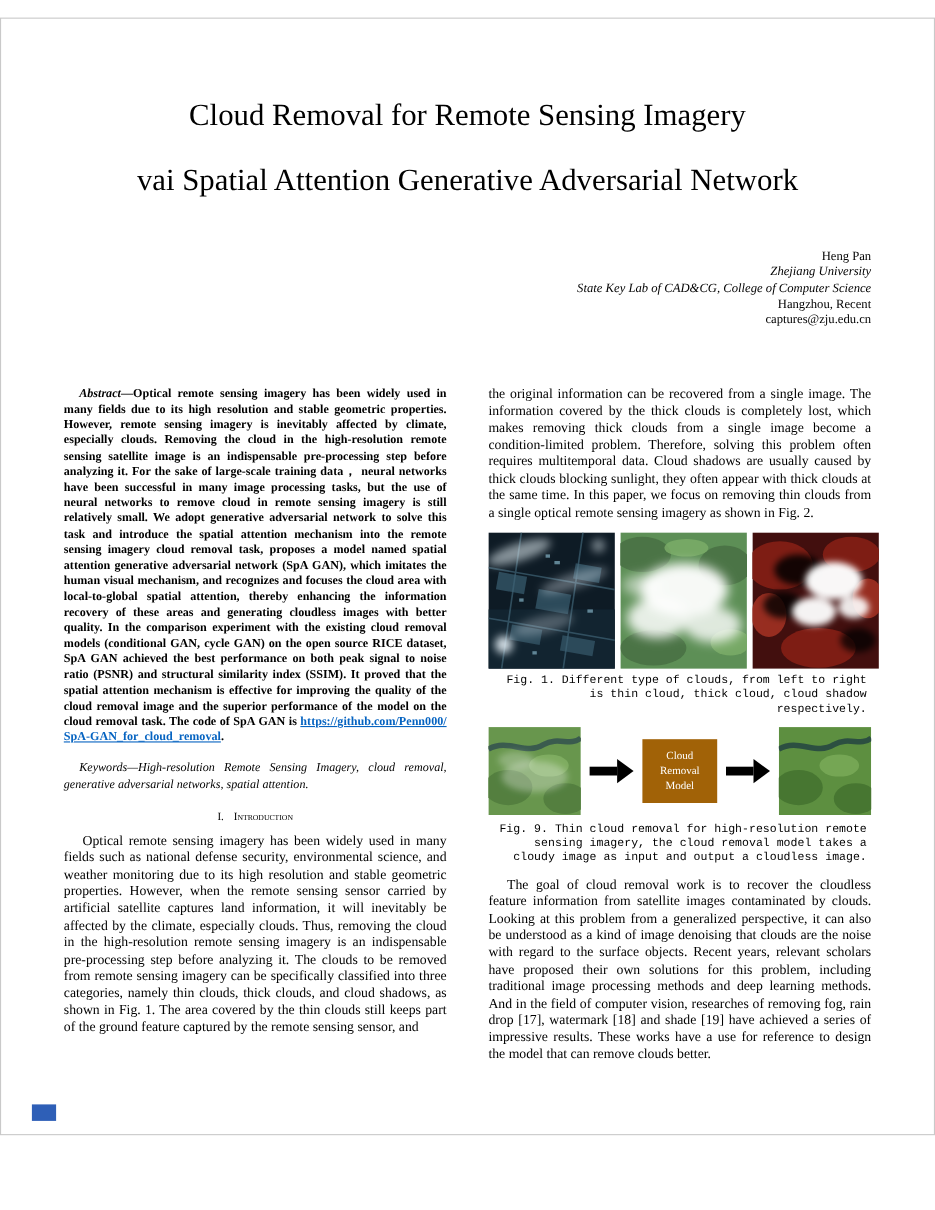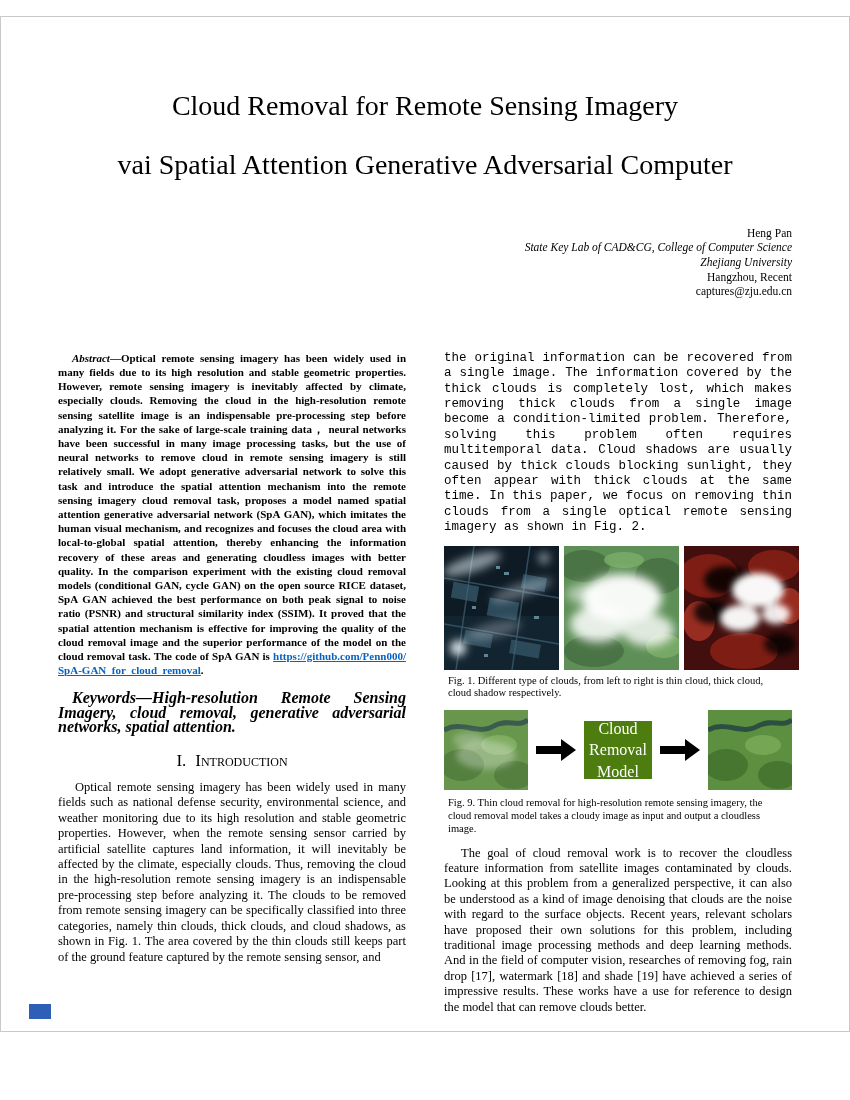--- a/index.html
+++ b/index.html
@@ -25,61 +25,61 @@
   .col { flex: 1; min-width: 0; }
 
   .abstract {
     font-weight: bold; font-size: 11px; line-height: 14.2px;
     text-align: justify; text-indent: 14px;
   }
   .abstract .abs-label { font-style: italic; }
   .abstract a.link { color: #0563C1; text-decoration: underline; cursor: pointer; word-break: break-all; }
 
   .keywords {
-    font-weight: bold; font-style: italic; font-size: 16px; line-height: 14.2px;
+    font-weight: normal; font-style: italic; font-size: 11px; line-height: 14.2px;
     text-align: justify; text-indent: 14px; margin-top: 14px;
   }
 
-  .section-heading { text-align: center; font-size: 17px; margin: 17px 0 9px; }
+  .section-heading { text-align: center; font-size: 10px; margin: 17px 0 9px; }
   .section-heading .num { margin-right: 9px; }
   .section-heading .sc { font-variant: small-caps; }
 
   .body-para { font-size: 12.5px; line-height: 15.4px; text-align: justify; text-indent: 17px; }
-  .no-indent { text-indent: 0; font-family: Liberation Mono, monospace; }
+  .no-indent { text-indent: 0; }
 
   .fig1-row { display: flex; gap: 5px; margin: 10px 0 5px; }
   .fig1-row svg { display: block; flex: 0 0 auto; }
 
-  .fig-caption { font-size: 10.5px; line-height: 12.8px; text-align: left; margin: 2px 4px 10px; }
+  .fig-caption { font-size: 10.5px; line-height: 12.8px; text-align: right; margin: 2px 4px 10px; font-family: Liberation Mono, monospace; }
 
   .fig2-row { display: flex; align-items: center; justify-content: space-between; margin: 8px 0 7px; }
   .fig2-row svg { display: block; flex: 0 0 auto; }
   .model-box {
-    width: 68px; height: 58px; background: #4d7c0f; color: #fff;
+    width: 68px; height: 58px; background: #a16207; color: #fff;
     display: flex; align-items: center; justify-content: center;
-    text-align: center; font-size: 16px; line-height: 1.35; padding: 4px;
+    text-align: center; font-size: 10px; line-height: 1.35; padding: 4px;
     flex: 0 0 auto;
   }
 
   .artifact { position: absolute; left: 28px; bottom: 12px; width: 22px; height: 15px; background: #2e5fb7; }
 </style>
 </head>
 <body>
 
 <div class="page">
 
   <h1 class="paper-title">
     <span class="line line1">Cloud Removal for Remote Sensing Imagery</span>
-    <span class="line">vai Spatial Attention Generative Adversarial Computer</span>
+    <span class="line">vai Spatial Attention Generative Adversarial Network</span>
   </h1>
 
   <div class="authors">
     <div>Heng Pan</div>
+    <div class="it">Zhejiang University</div>
     <div class="it">State Key Lab of CAD&amp;CG, College of Computer Science</div>
-    <div class="it">Zhejiang University</div>
     <div>Hangzhou, Recent</div>
     <div>captures@zju.edu.cn</div>
   </div>
 
   <div class="cols">
 
     <div class="col">
       <p class="abstract"><span class="abs-label">Abstract</span><span>—</span><span>Optical remote sensing imagery has been widely used in many fields due to its high resolution and stable geometric properties. However, remote sensing imagery is inevitably affected by climate, especially clouds. Removing the cloud in the high-resolution remote sensing satellite image is an indispensable pre-processing step before analyzing it. For the sake of large-scale training data， neural networks have been successful in many image processing tasks, but the use of neural networks to remove cloud in remote sensing imagery is still relatively small. We adopt generative adversarial network to solve this task and introduce the spatial attention mechanism into the remote sensing imagery cloud removal task, proposes a model named spatial attention generative adversarial network (SpA GAN), which imitates the human visual mechanism, and recognizes and focuses the cloud area with local-to-global spatial attention, thereby enhancing the information recovery of these areas and generating cloudless images with better quality. In the comparison experiment with the existing cloud removal models (conditional GAN, cycle GAN) on the open source RICE dataset, SpA GAN achieved the best performance on both peak signal to noise ratio (PSNR) and structural similarity index (SSIM). It proved that the spatial attention mechanism is effective for improving the quality of the cloud removal image and the superior performance of the model on the cloud removal task. The code of SpA GAN is </span><a class="link">https://github.com/Penn000/SpA-GAN_for_cloud_removal</a><span>.</span></p>
 
       <p class="keywords"><span>Keywords</span><span>—High-resolution Remote Sensing Imagery, cloud removal, generative adversarial networks, spatial attention.</span></p>

